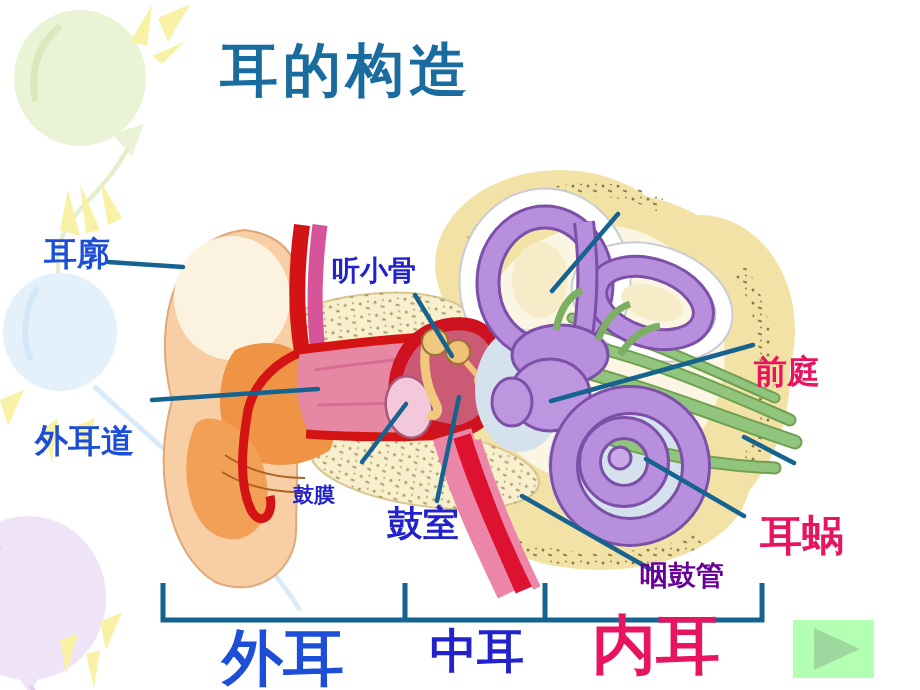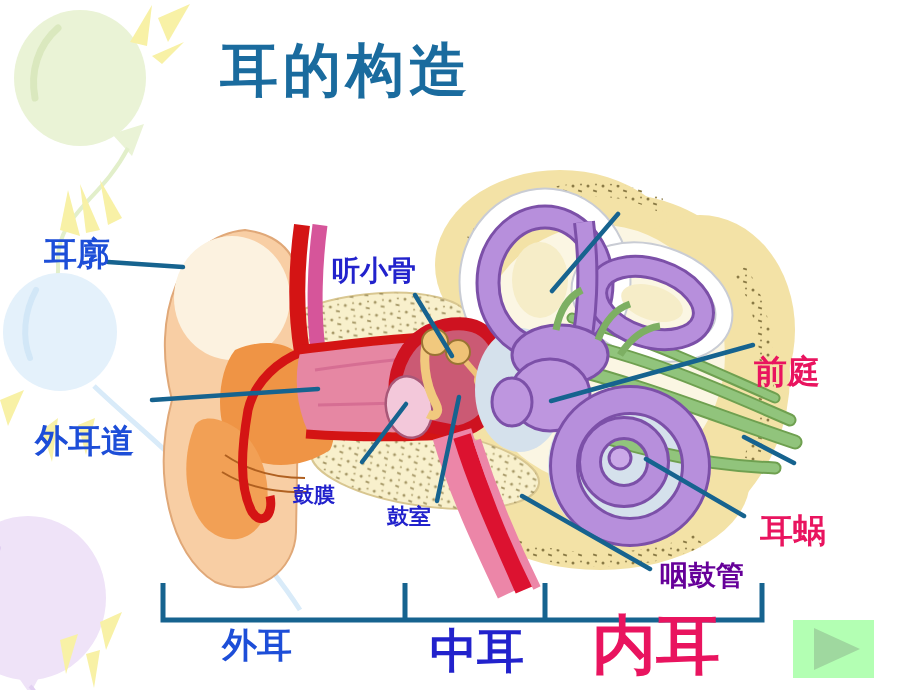--- a/index.html
+++ b/index.html
@@ -14,27 +14,27 @@
   }
   .title{left:220px;top:42px;font-size:58px;color:#1A6B9E;letter-spacing:5px;}
   .teal{color:#1d4ed8;}
   .blue{color:#2222CC;}
   .pink{color:#E9145F;}
   .purple{color:#660099;}
   .lbl-erkuo{left:44px;top:238px;font-size:33px;}
   .lbl-waierdao{left:35px;top:385px;font-size:33px;margin-top:40px;}
   .lbl-tingxiaogu{left:332px;top:257px;font-size:28px;}
   .lbl-gumo{left:293px;top:485px;font-size:21px;}
-  .lbl-gushi{left:387px;top:506px;font-size:22px;}
+  .lbl-gushi{left:387px;top:506px;font-size:36px;}
   .lbl-banguiguan{left:600px;top:172px;font-size:33px;}
   .lbl-qianting{left:754px;top:324px;font-size:33px;margin-top:32px;}
   .lbl-tingshenjing{left:795px;top:451px;font-size:31px;}
-  .lbl-erwo{left:760px;top:515px;font-size:33px;}
-  .lbl-yanguguan{left:636px;top:562px;font-size:28px;padding-left:24px;}
-  .sec-outer{left:222px;top:628px;font-size:35px;}
+  .lbl-erwo{left:760px;top:515px;font-size:42px;}
+  .lbl-yanguguan{left:616px;top:562px;font-size:28px;padding-left:24px;}
+  .sec-outer{left:222px;top:628px;font-size:61px;}
   .sec-middle{left:430px;top:628px;font-size:47px;}
   .sec-inner{left:592px;top:614px;font-size:64px;}
   .nav-btn{
     position:absolute;left:793px;top:620px;width:81px;height:58px;
     background:#B3FFB3;border:none;cursor:pointer;padding:0;
     display:flex;align-items:center;justify-content:center;
   }
   .play-tri{
     width:0;height:0;margin-left:6px;
     border-top:21px solid transparent;

